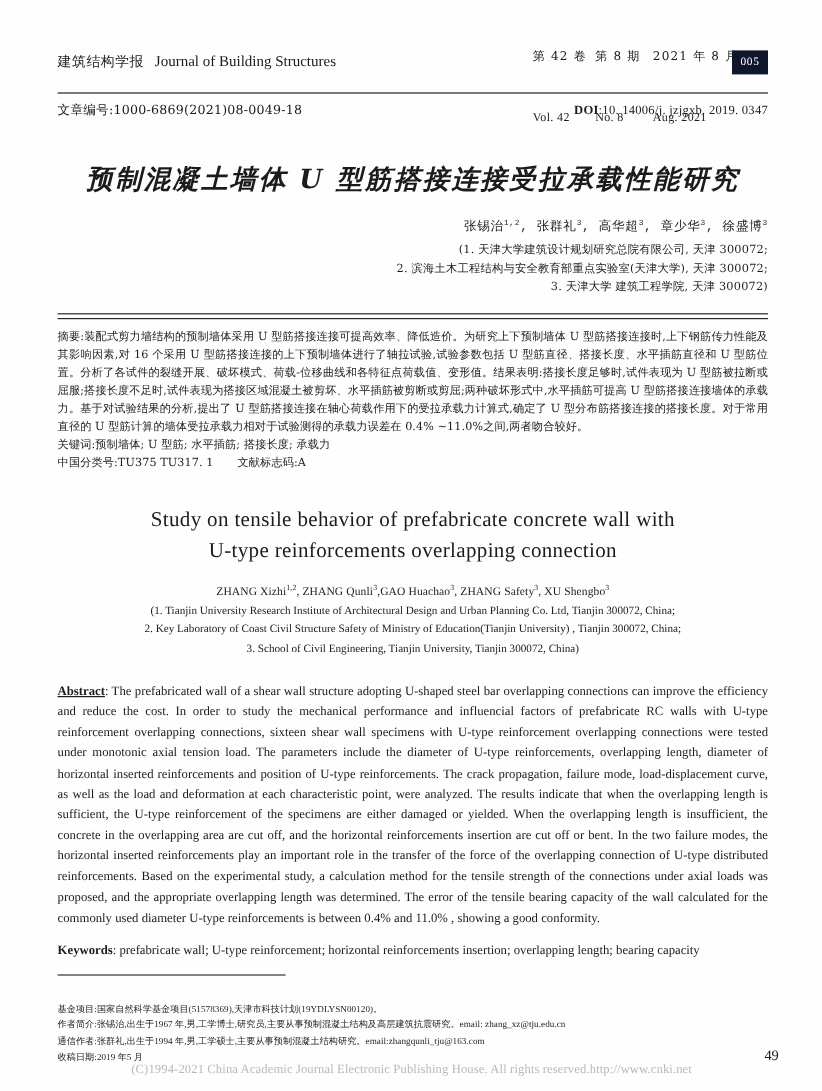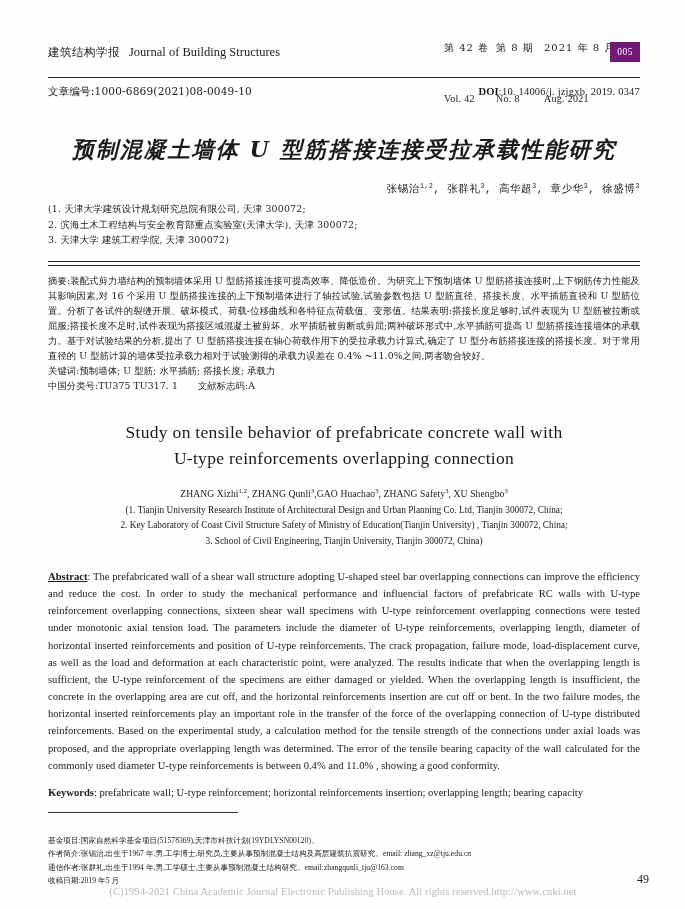--- a/index.html
+++ b/index.html
@@ -72,21 +72,21 @@
   .vol-cn span { display: inline-block; }
   .w1 { width: 52px; }
   .w2 { width: 48px; }
   .w3 { width: 62px; }
   .issue-box {
     position: absolute;
     right: 0;
     top: 0;
     width: 30px;
     height: 20px;
-    background: #701a75;
+    background: #0f172a;
     color: #ffffff;
     font-size: 9.5px;
     line-height: 20px;
     text-align: center;
     letter-spacing: 0.5px;
   }
   .rule-top {
     border-bottom: 1.1px solid #222;
     margin-top: 1px;
   }
@@ -122,21 +122,21 @@
   }
   .authors-cn {
     text-align: right;
     font-family: Liberation Mono, monospace;
     font-size: 10.5px;
     margin-top: 17px;
     letter-spacing: 0.6px;
   }
   .authors-cn sup { font-size: 6.5px; }
   .affil-cn {
-    text-align: left;
+    text-align: right;
     font-family: "DejaVu Serif", serif;
     font-size: 9.4px;
     line-height: 1.65;
     margin-top: 5px;
     letter-spacing: 0.2px;
   }
 
   .hr-double {
     margin-top: 13px;
     border-top: 1px solid #2a2a2a;
@@ -249,21 +249,21 @@
       </div>
       <div class="masthead-right">
         <div class="vol-cn"><span class="w1">第 42 卷</span><span class="w2">第 8 期</span><span class="w3">2021 年 8 月</span></div>
         <div class="vol-en"><span class="w1">Vol. 42</span><span class="w2">No. 8</span><span class="w3">Aug. 2021</span></div>
       </div>
       <div class="issue-box">005</div>
     </div>
     <div class="rule-top"></div>
 
     <div class="artnum-row">
-      <div class="artnum">文章编号:1000-6869(2021)08-0049-10</div>
+      <div class="artnum">文章编号:1000-6869(2021)08-0049-18</div>
       <div class="doi"><b>DOI</b><span>:10. 14006/j. jzjgxb. 2019. 0347</span></div>
     </div>
 
     <div class="title-cn">预制混凝土墙体 U 型筋搭接连接受拉承载性能研究</div>
 
     <div class="authors-cn">
       <span>张锡治</span><sup>1,2</sup>,
       <span>张群礼</span><sup>3</sup>,
       <span>高华超</span><sup>3</sup>,
       <span>章少华</span><sup>3</sup>,

